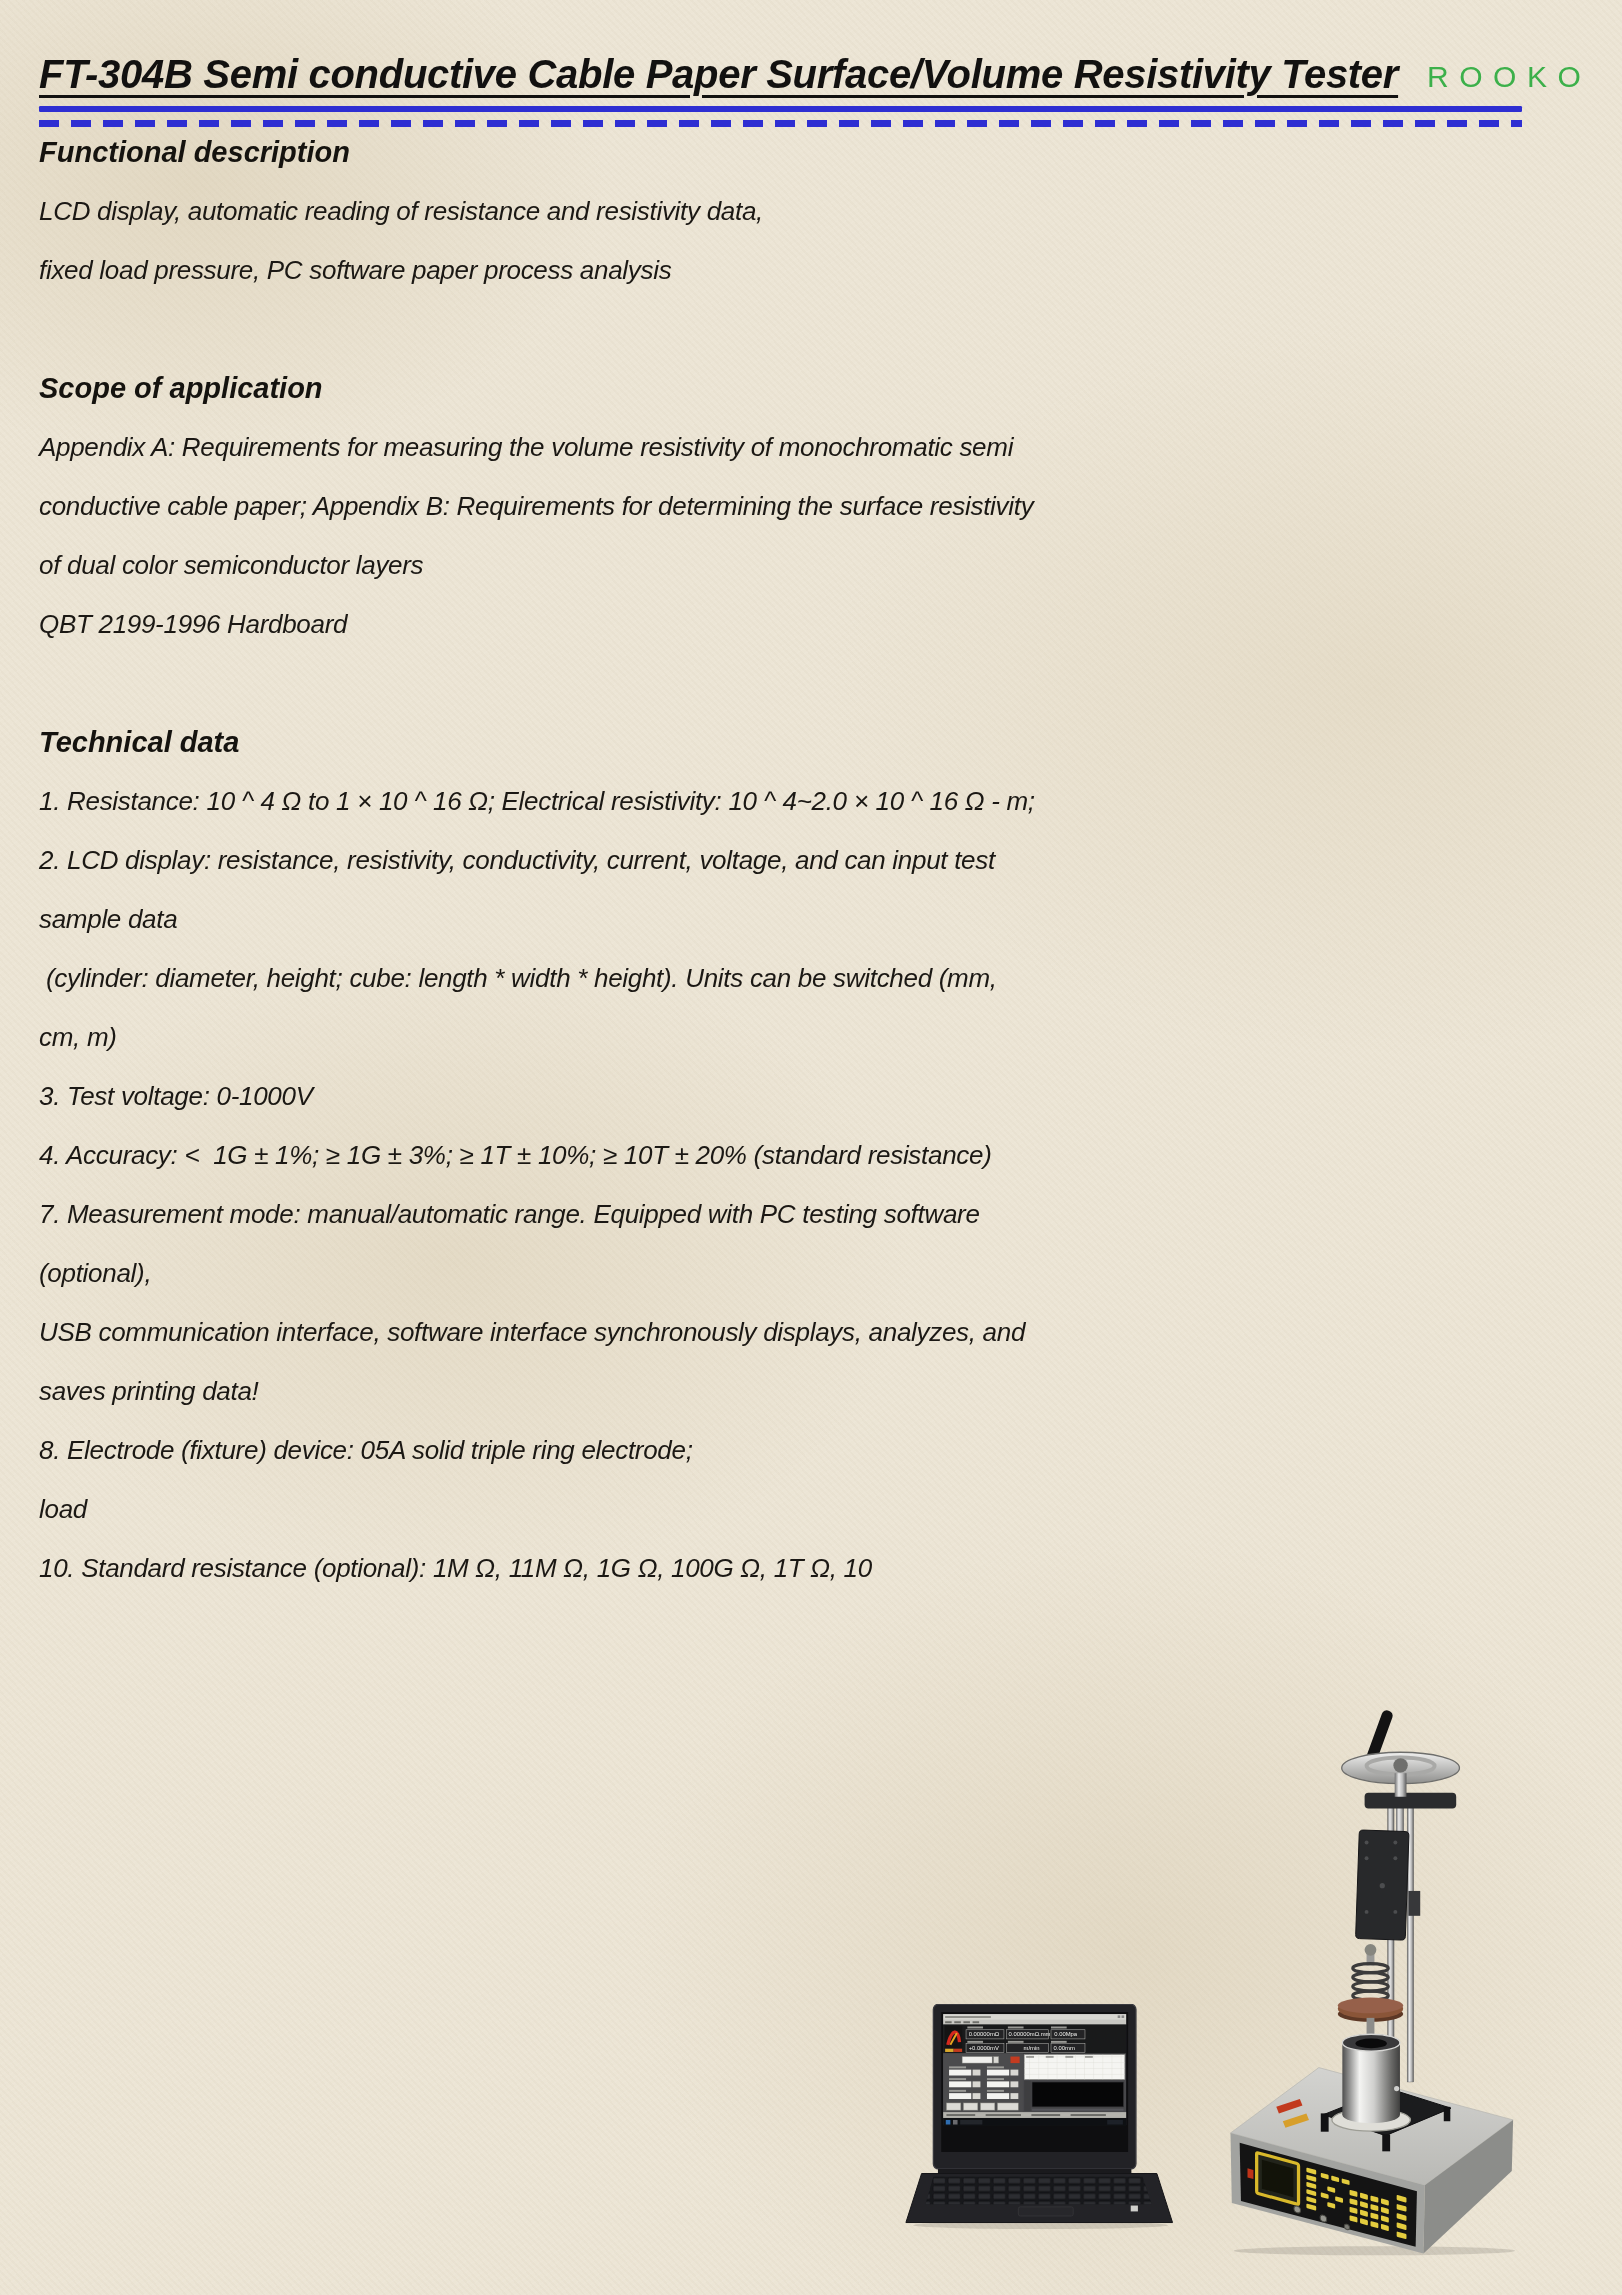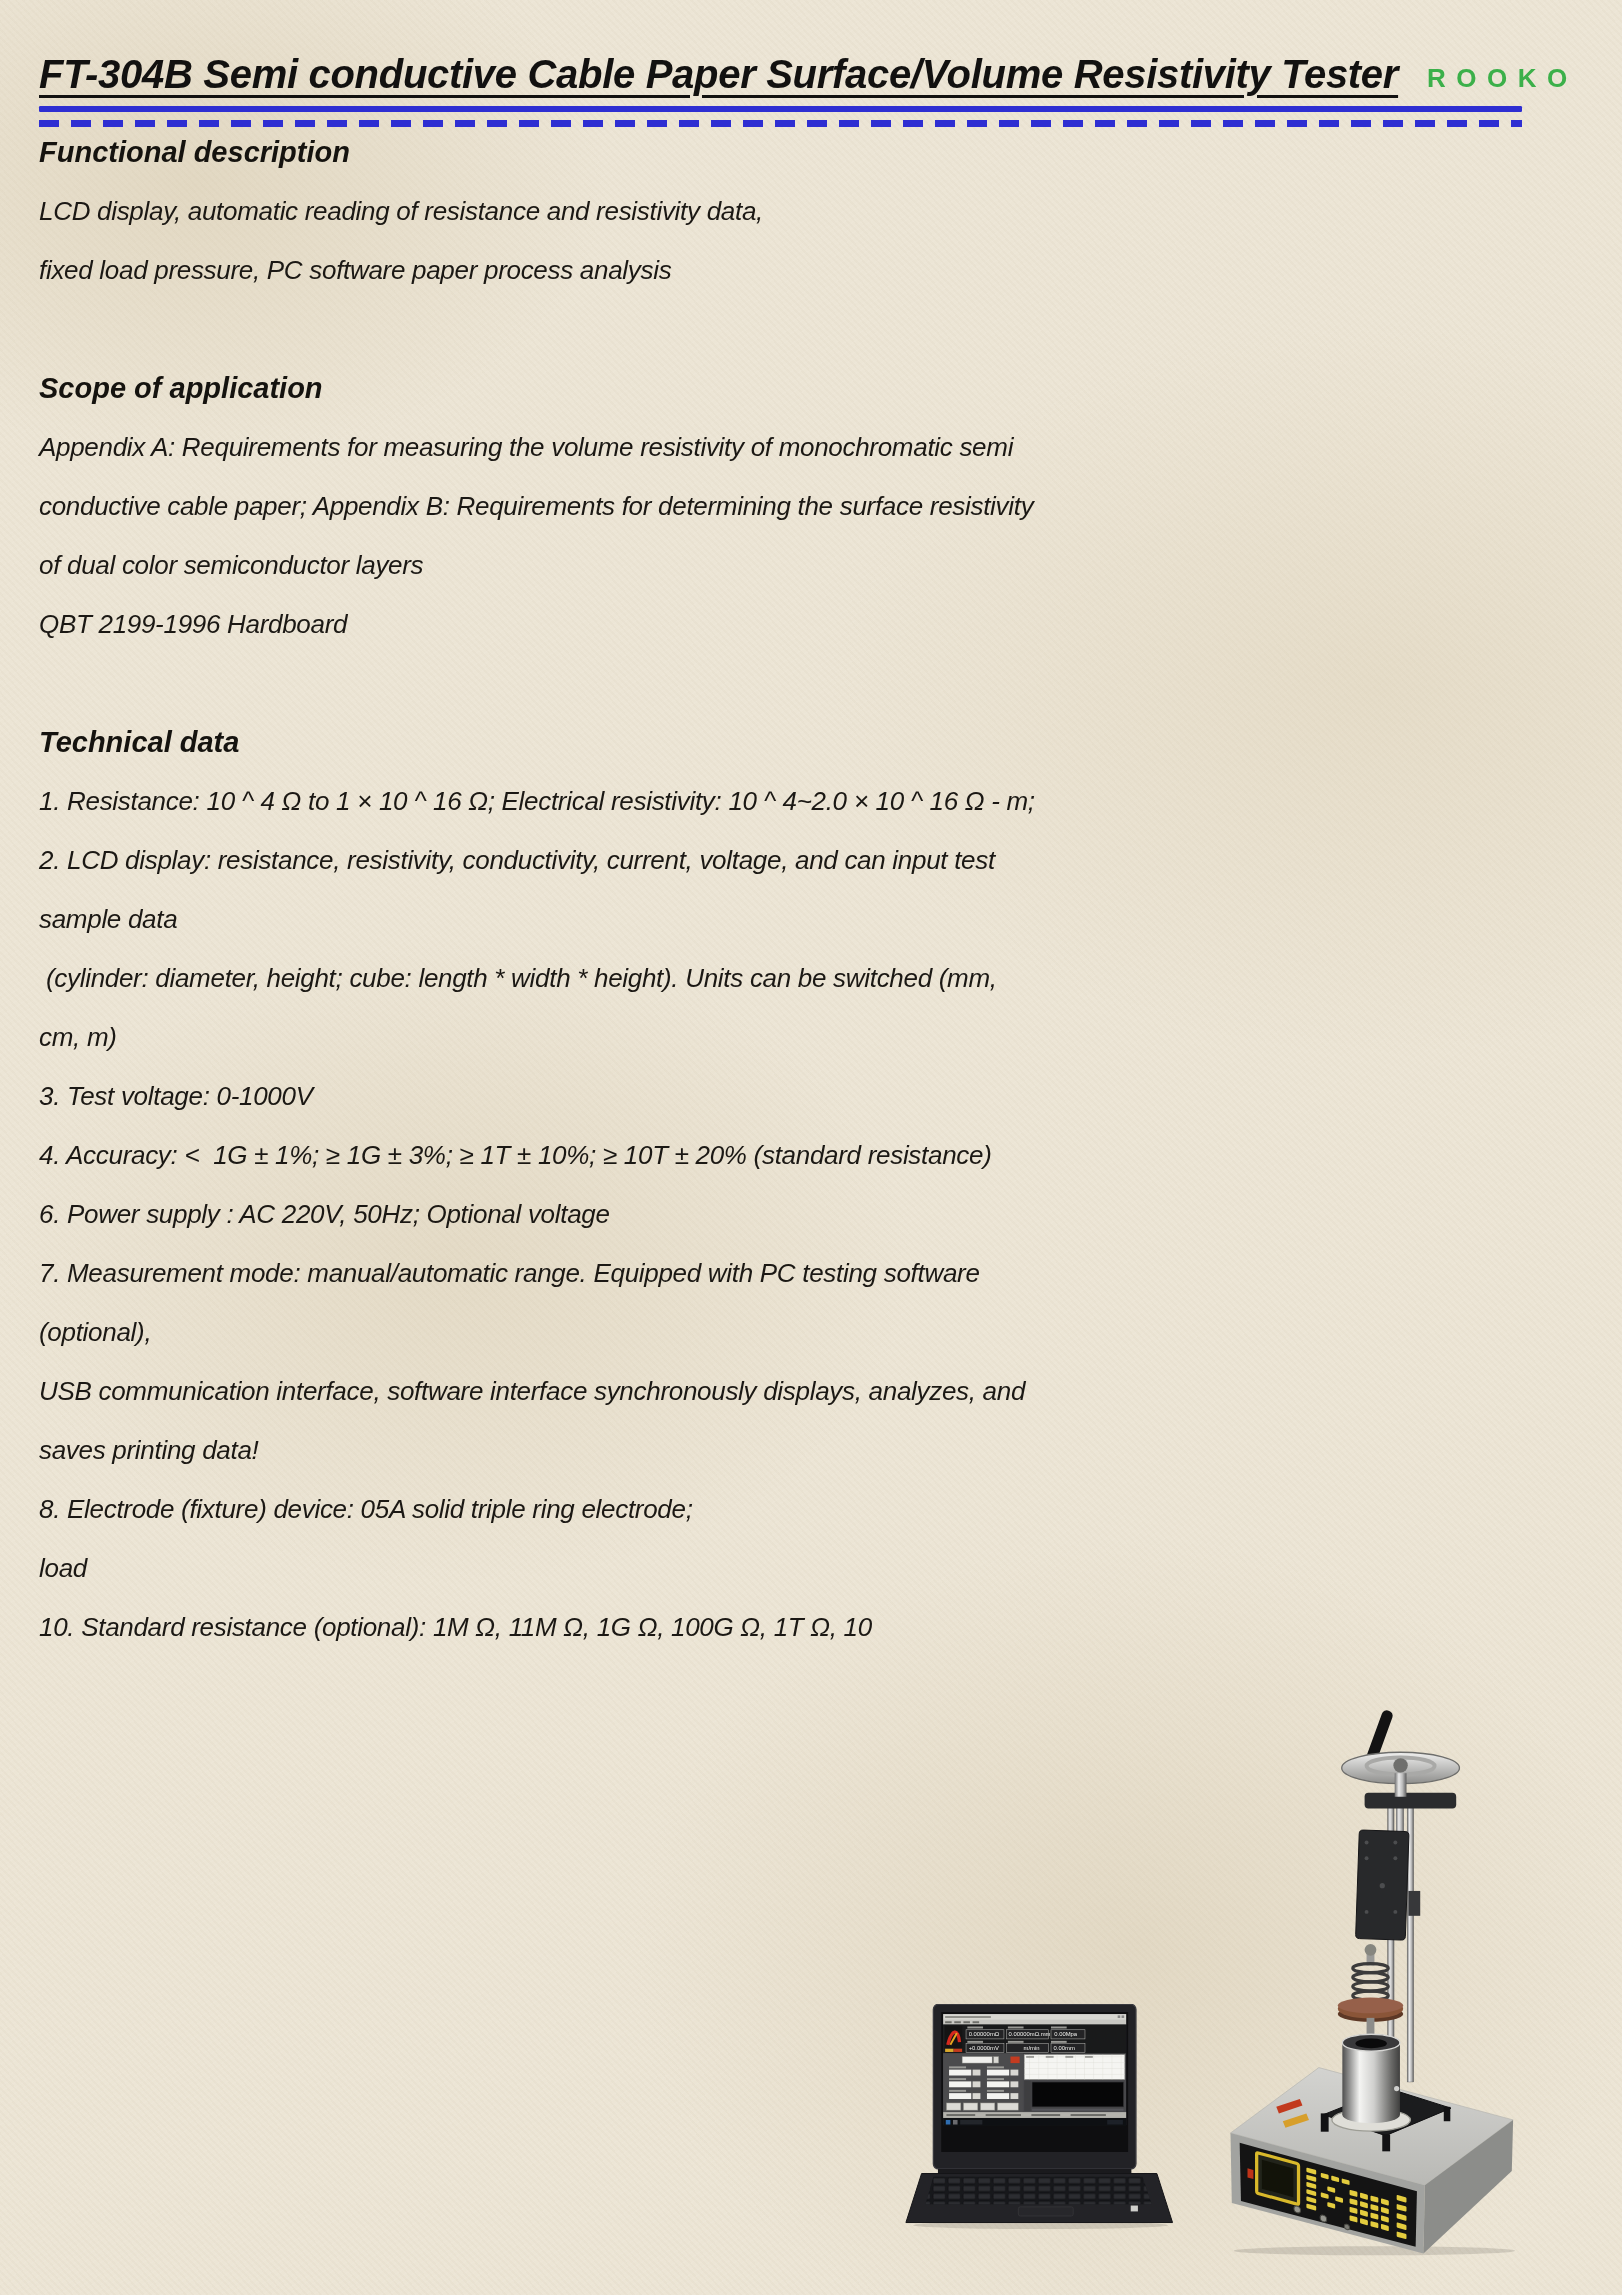--- a/index.html
+++ b/index.html
@@ -17,21 +17,21 @@
   }
   .doc{padding:52px 39px 0 39px;}
   .titlebar{white-space:nowrap;}
   .title{
     font-weight:bold;font-size:40px;line-height:44px;letter-spacing:-0.3px;
     text-decoration:underline;text-decoration-thickness:3.3px;text-underline-offset:7.2px;
     color:#121110;
     font-style:italic;
   }
   .brand{
-    font-weight:bold;font-size:26px;letter-spacing:10.5px;margin-left:29px;
+    font-weight:normal;font-size:30px;letter-spacing:10.5px;margin-left:29px;
     color:#3cb04a;vertical-align:1.3px;
   }
   .rule-solid{height:6.5px;width:1483px;margin-top:9.8px;background:#2e2ed2;border-radius:1.3px;}
   .rule-dashed{
     height:6.5px;width:1483px;margin-top:7.9px;
     background:repeating-linear-gradient(90deg,#2e2ed2 0 20px,transparent 20px 32px);
   }
   .content{margin-top:-3.9px;font-style:italic;}
   .heading{font-size:29px;line-height:59px;font-weight:bold;margin:0;color:#15130f;}
   .line{font-size:26px;line-height:59px;margin:0;white-space:pre;letter-spacing:-0.3px;color:#1b1814;}
@@ -71,21 +71,20 @@
 
       <section>
         <h2 class="heading">Technical data</h2>
         <p class="line">1. Resistance: 10 ^ 4 Ω to 1 × 10 ^ 16 Ω; Electrical resistivity: 10 ^ 4~2.0 × 10 ^ 16 Ω - m;</p>
         <p class="line">2. LCD display: resistance, resistivity, conductivity, current, voltage, and can input test</p>
         <p class="line">sample data</p>
         <p class="line"> (cylinder: diameter, height; cube: length * width * height). Units can be switched (mm,</p>
         <p class="line">cm, m)</p>
         <p class="line">3. Test voltage: 0-1000V</p>
         <p class="line">4. Accuracy: &lt;  1G ± 1%; ≥ 1G ± 3%; ≥ 1T ± 10%; ≥ 10T ± 20% (standard resistance)</p>
-        <p class="line">6. Power supply : AC 220V, 50Hz; Optional voltage</p>
         <p class="line">7. Measurement mode: manual/automatic range. Equipped with PC testing software</p>
         <p class="line">(optional),</p>
         <p class="line">USB communication interface, software interface synchronously displays, analyzes, and</p>
         <p class="line">saves printing data!</p>
         <p class="line">8. Electrode (fixture) device: 05A solid triple ring electrode;</p>
         <p class="line">load</p>
         <p class="line">10. Standard resistance (optional): 1M Ω, 11M Ω, 1G Ω, 100G Ω, 1T Ω, 10</p>
       </section>
     </div>
   </div>

